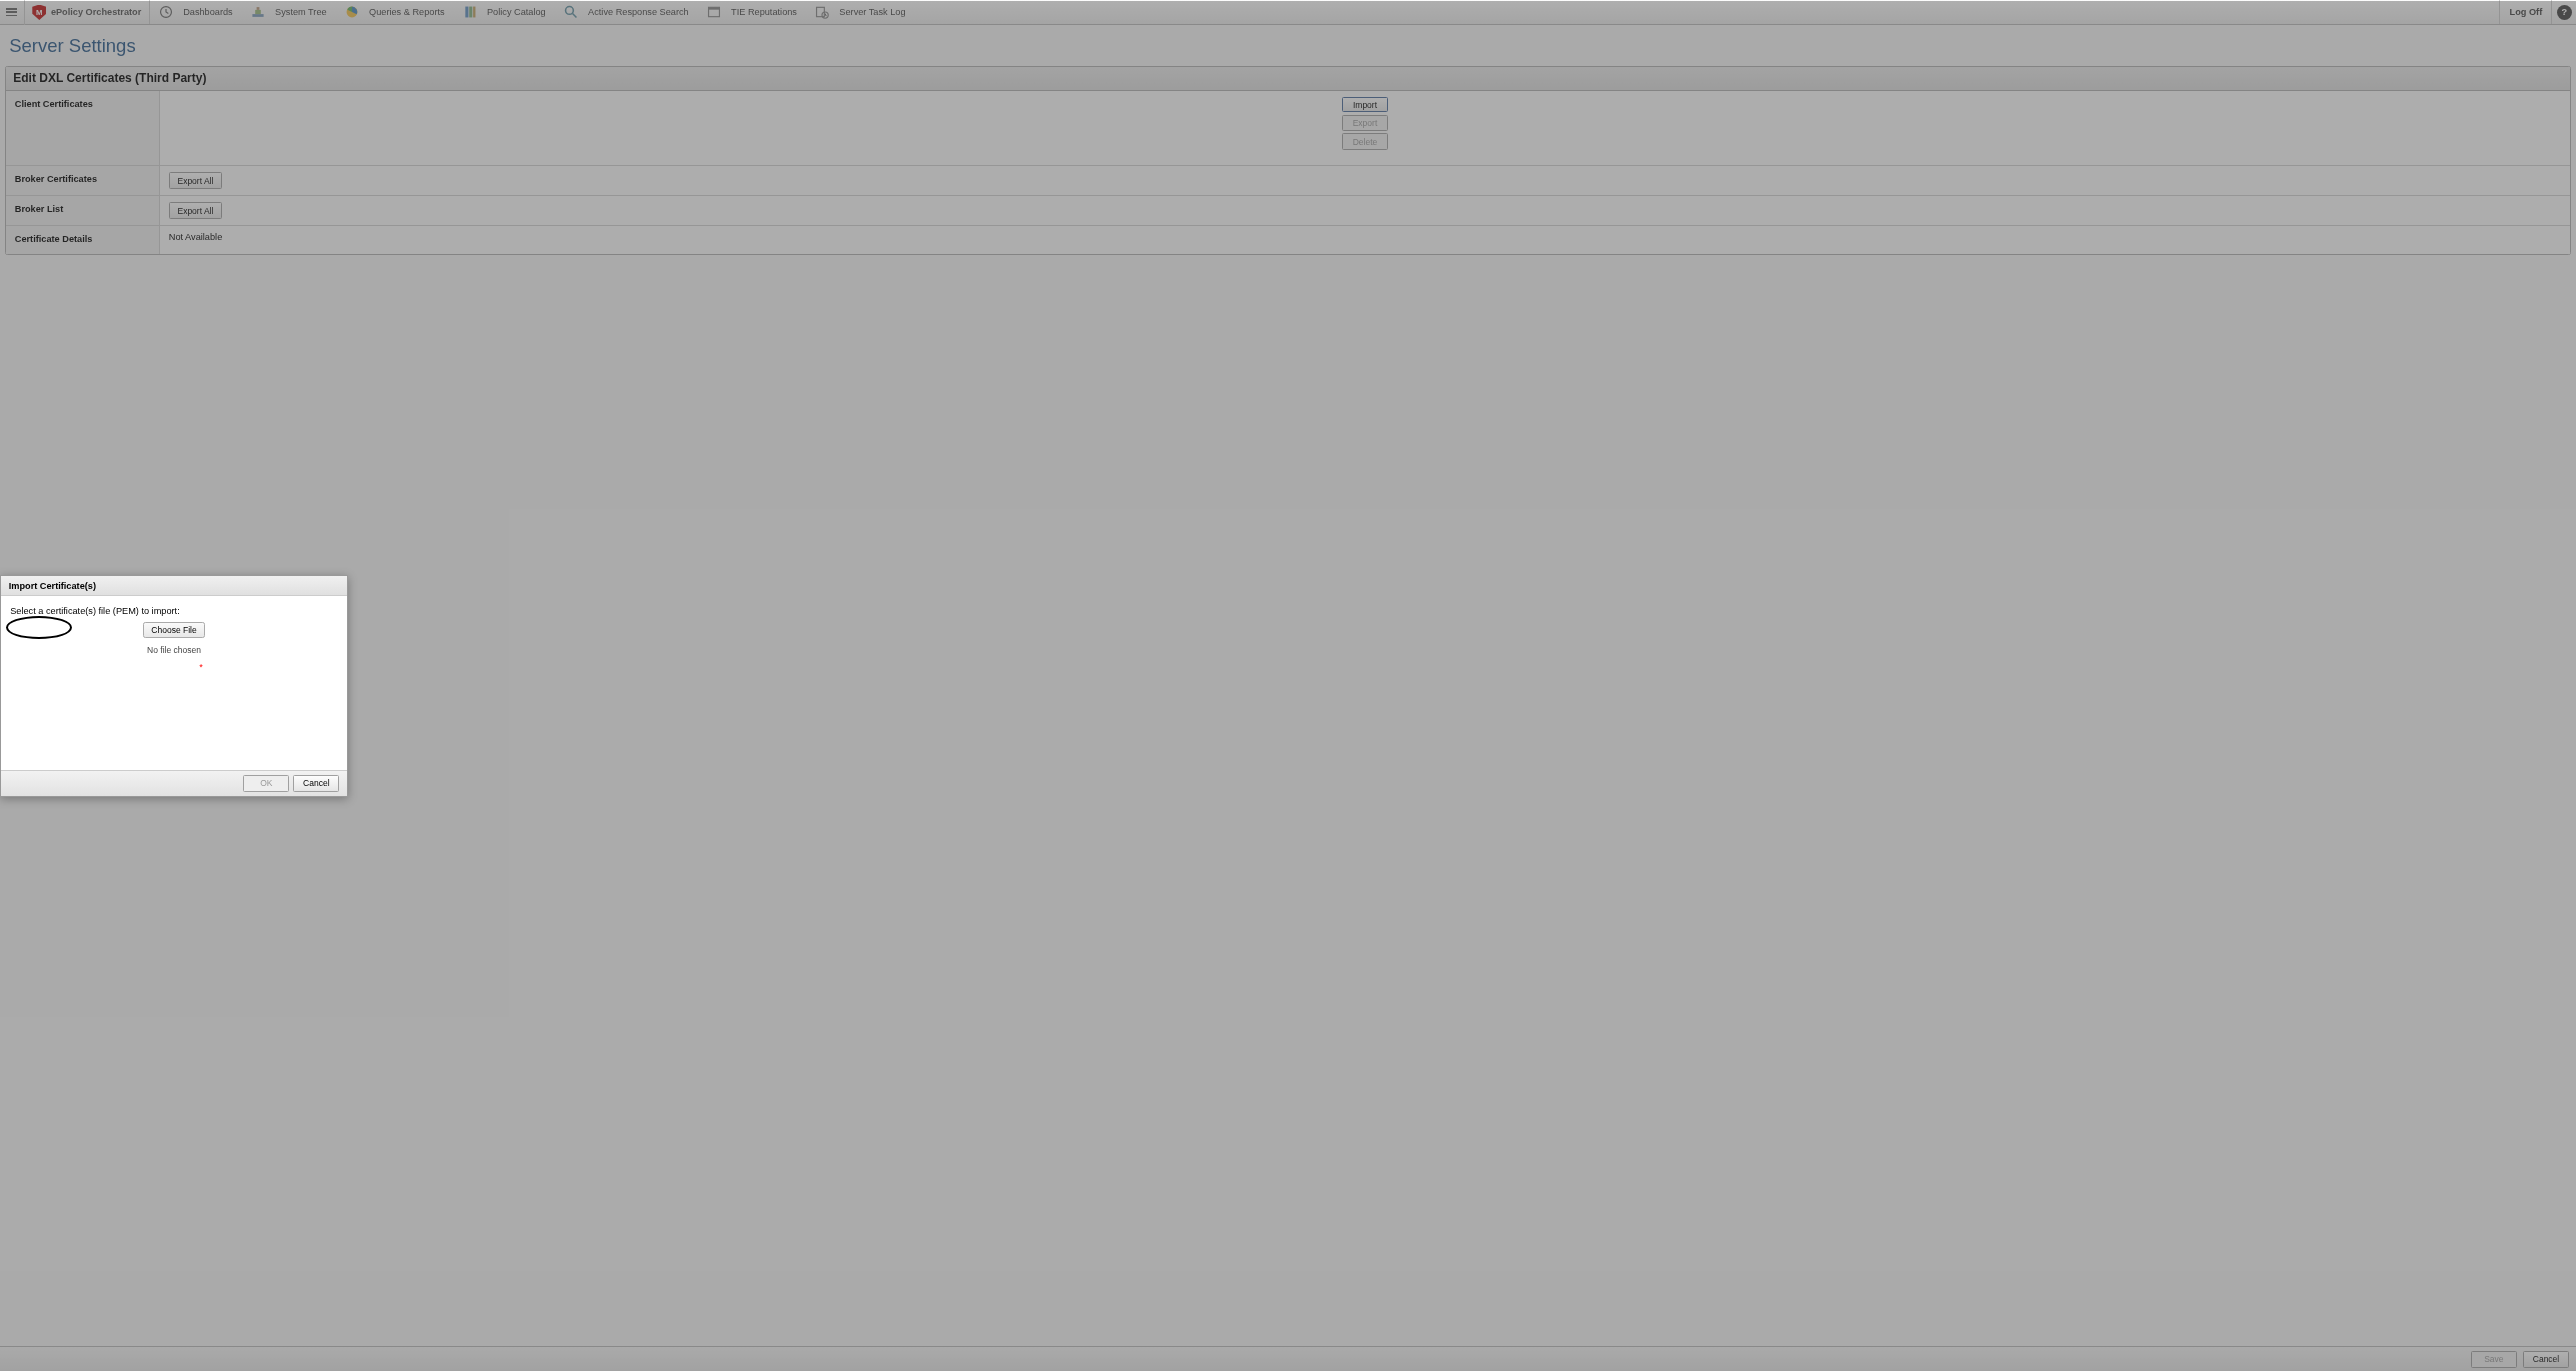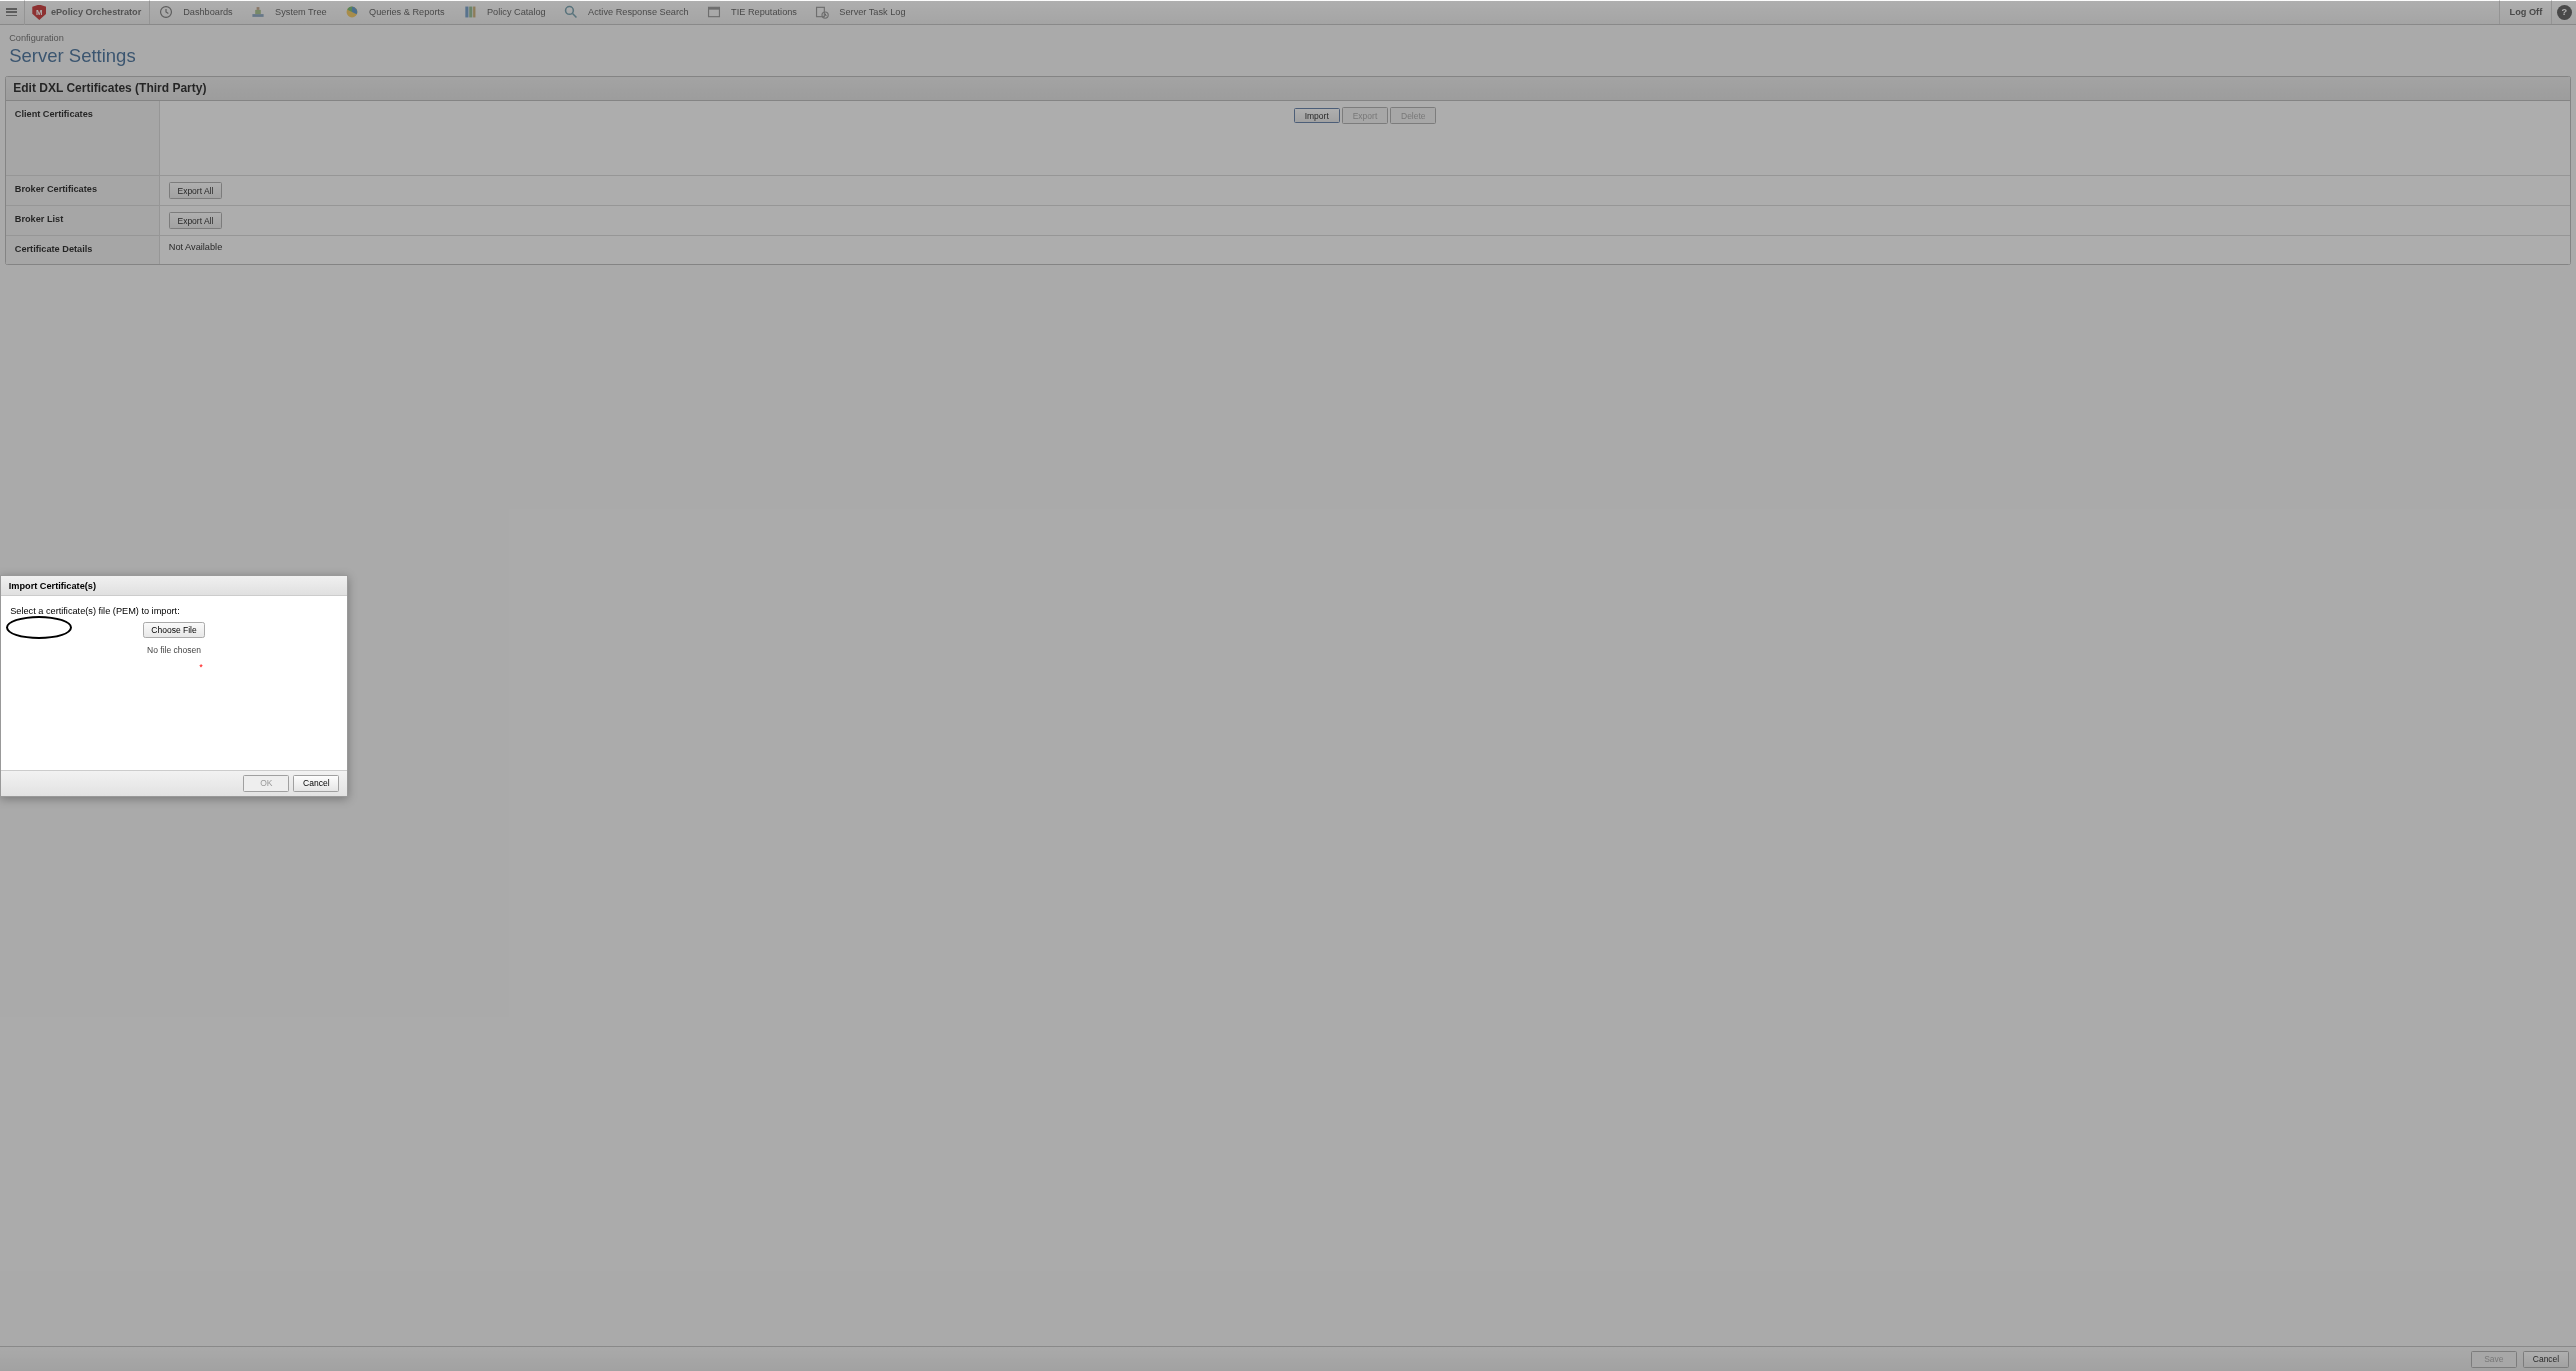--- a/index.html
+++ b/index.html
@@ -82,21 +82,21 @@
       border-right: 0.8px solid #d0d0d0;
     }
     .row-content {
       flex: 1;
       padding: 6.2px 9.2px;
       font-size: 9.2px;
       display: flex; align-items: flex-start;
       background: #f9f9f9;
     }
     .row.clientcerts .row-content { justify-content: center; }
-    .btn-stack { display: flex; gap: 2.3px; align-items: center; }
+    .btn-stack { display: flex; flex-direction: column; gap: 2.3px; align-items: center; }
     .btn {
       min-width: 46px;
       padding: 2.3px 7.7px;
       font-size: 8.5px;
       background: linear-gradient(#fdfdfd, #e5e5e5);
       border: 0.8px solid #a0a0a0;
       border-radius: 1.5px;
       cursor: pointer;
       text-align: center;
     }
@@ -255,21 +255,20 @@
     <div class="logoff">
       <span>Log Off</span>
     </div>
     <div class="help-btn">
       <div class="help-circle">?</div>
     </div>
   </div>
 </div>
 
 <div class="breadcrumb-area">
-  <div class="breadcrumb">Configuration</div>
   <h1 class="page-title">Server Settings</h1>
 </div>
 
 <div class="panel">
   <div class="panel-header">Edit DXL Certificates (Third Party)</div>
 
   <div class="row clientcerts" style="min-height:75px;">
     <div class="row-label">Client Certificates</div>
     <div class="row-content">
       <div class="btn-stack">

